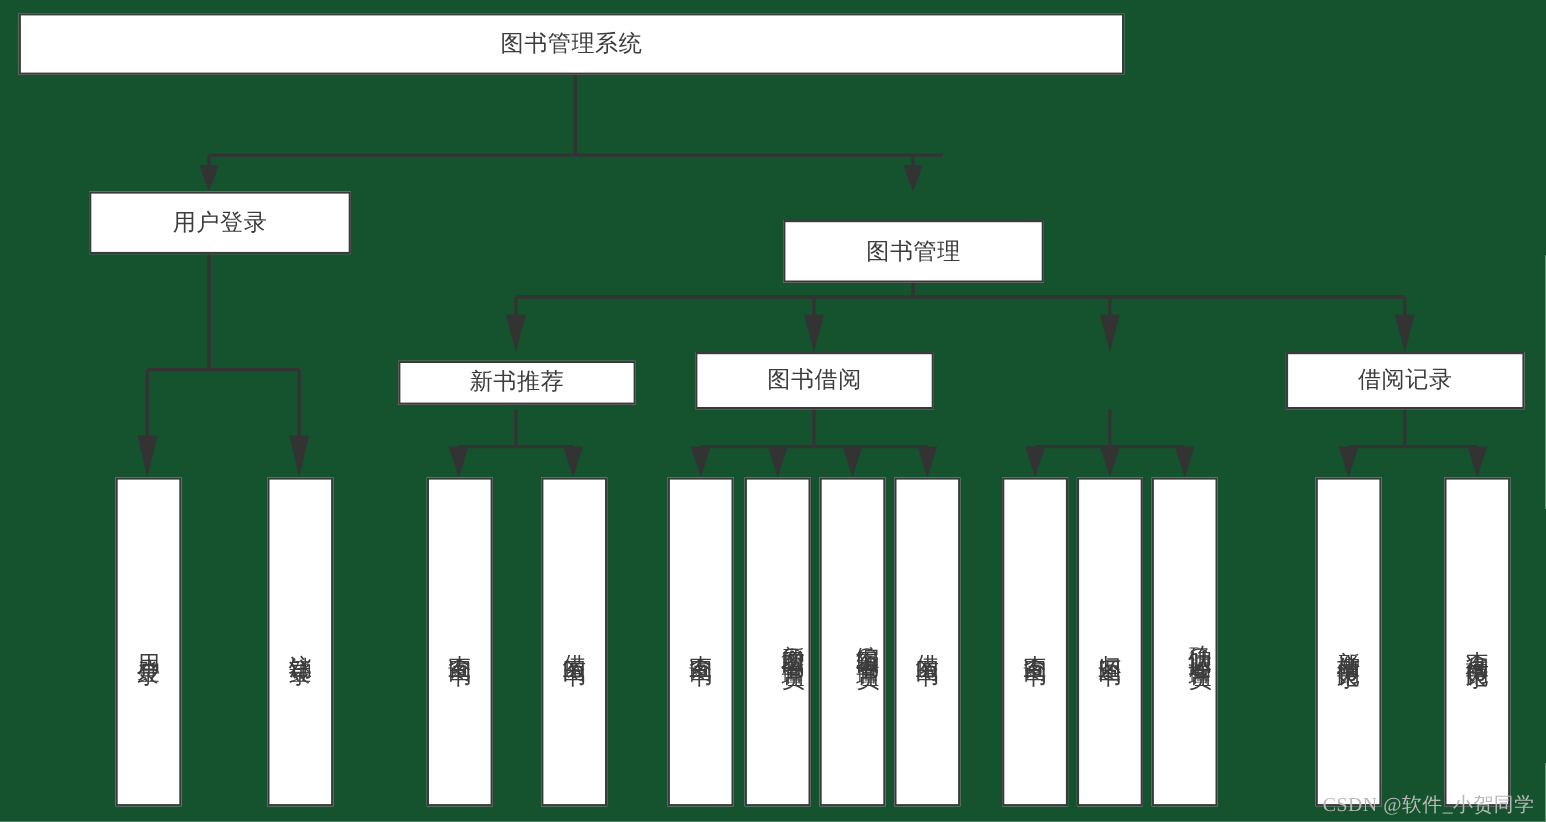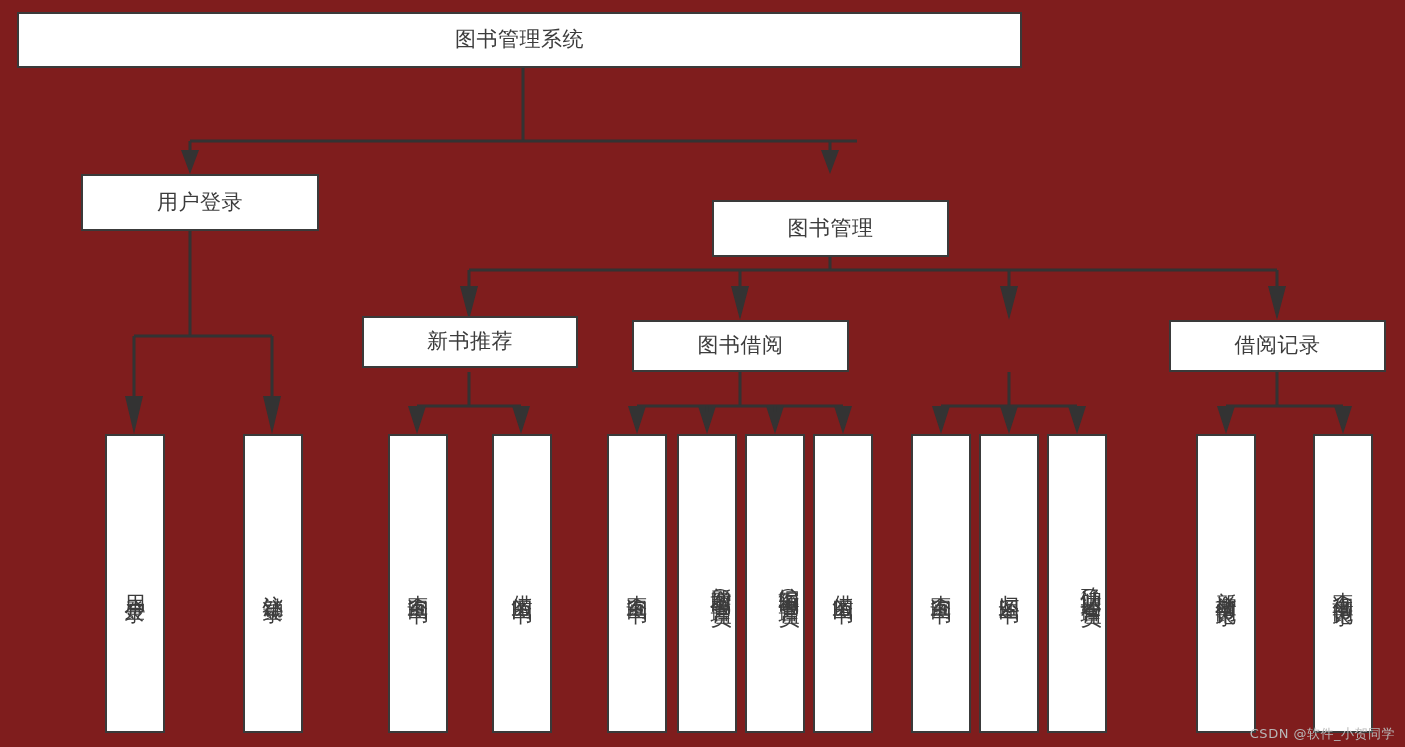--- a/index.html
+++ b/index.html
@@ -10,21 +10,21 @@
   body {
     width: 1405px;
     height: 747px;
     font-family: "DejaVu Sans", "Liberation Sans", sans-serif;
     overflow: hidden;
   }
   #diagram-root {
     position: relative;
     width: 1405px;
     height: 747px;
-    background: #7f1d1d;
+    background: #14532d;
     text-align: right;
   }
   .node-box {
     position: absolute;
     box-sizing: border-box;
     border: 2px solid #3a3a3a;
     background: #ffffff;
     display: flex;
     align-items: center;
     justify-content: center;
@@ -63,24 +63,25 @@
     stroke-width: 3;
     fill: none;
   }
   svg.connectors polygon {
     fill: #333333;
   }
   #watermark {
     position: absolute;
     right: 10px;
     bottom: 4px;
-    font-size: 13px;
+    font-size: 18px;
     color: #b8b8b8;
     letter-spacing: 0.5px;
     white-space: nowrap;
+    font-family: Liberation Serif, serif;
   }
 </style>
 </head>
 <body>
 
 <div id="diagram-root">
 
   <svg class="connectors" viewBox="0 0 1405 747">
 
     <line x1="523" y1="68" x2="523" y2="141"></line>
@@ -140,21 +141,21 @@
     <span class="node-label">图书管理系统</span>
   </div>
 
   <div class="node-box horizontal" style="left:81px; top:174px; width:238px; height:57px;">
     <span class="node-label">用户登录</span>
   </div>
   <div class="node-box horizontal" style="left:712px; top:174px; width:237px; height:57px;margin-top:26px;">
     <span class="node-label">图书管理</span>
   </div>
 
-  <div class="node-box horizontal" style="left:362px; top:316px; width:216px; height:52px;">
+  <div class="node-box horizontal" style="left:362px; top:328px; width:216px; height:40px;">
     <span class="node-label">新书推荐</span>
   </div>
   <div class="node-box horizontal" style="left:632px; top:320px; width:217px; height:52px;">
     <span class="node-label">图书借阅</span>
   </div>
   <div class="node-box horizontal" style="left:1169px; top:320px; width:217px; height:52px;">
     <span class="node-label">借阅记录</span>
   </div>
 
   <div class="node-box vertical" style="left:105px; top:434px; width:60px; height:299px;">

